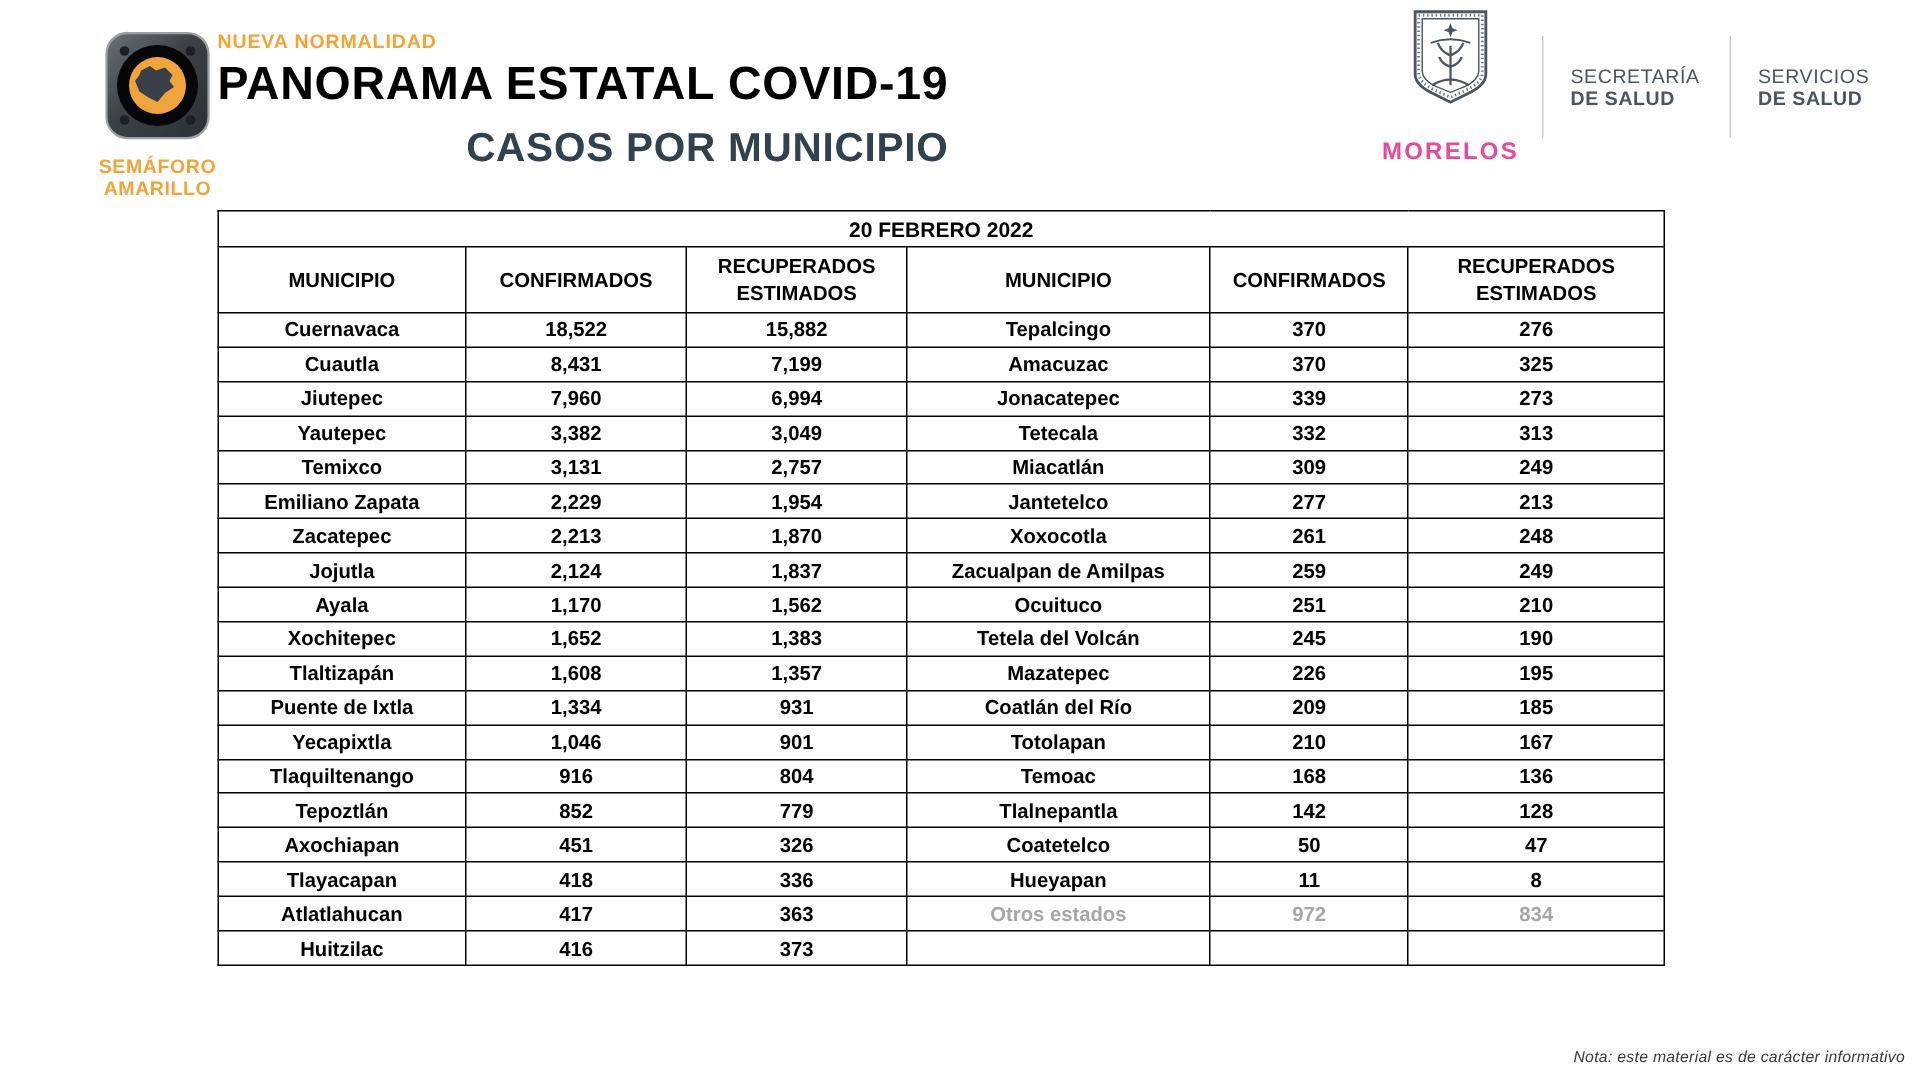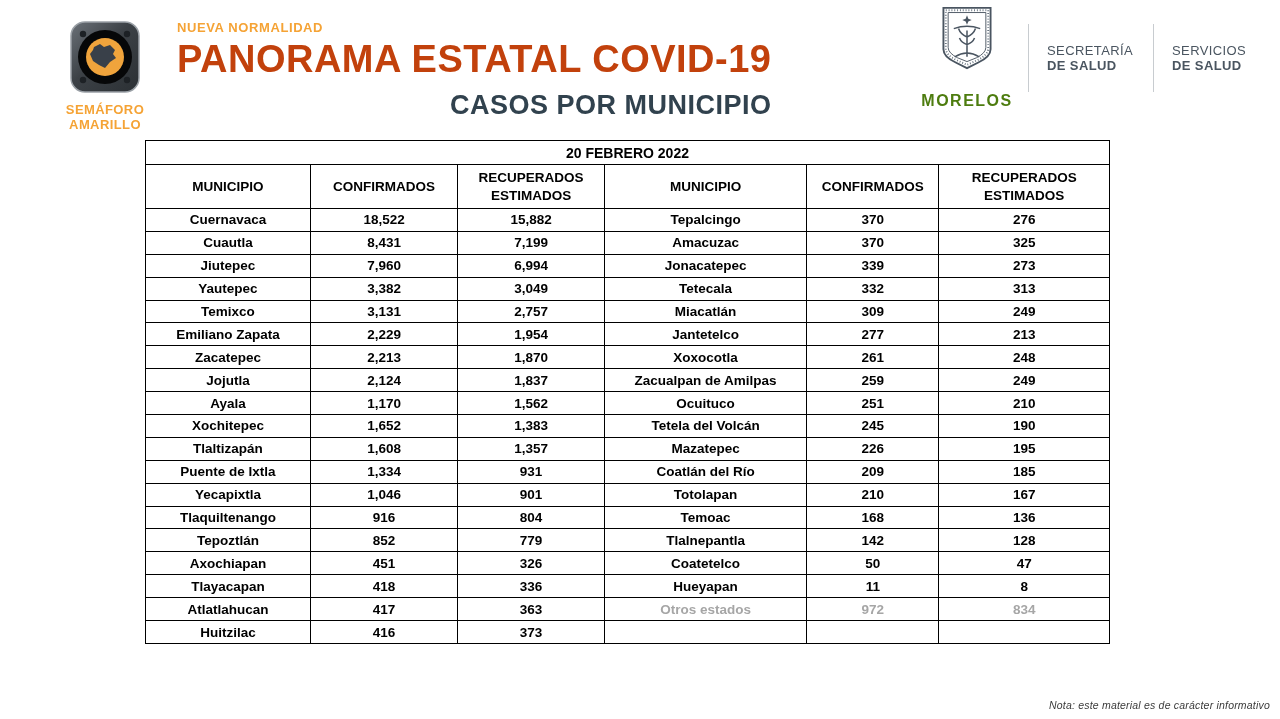--- a/index.html
+++ b/index.html
@@ -6,29 +6,29 @@
   html,body { width:1280px; height:719px; background:#ffffff;
     font-family:"Liberation Sans", sans-serif; overflow:hidden; }
   .stage { position:relative; width:1280px; height:719px; background:#fff; }
 
   
   .semaforo { position:absolute; left:30px; top:20px; width:80px; text-align:center;margin-left:35px; }
   .semaforo-label { margin-top:4px; font-weight:800; font-size:13px; line-height:15px;
     letter-spacing:.4px; color:#F5A335; }
 
   
-  .headline { position:absolute; left:145px; top:20px;margin-left:32px; }
+  .headline { position:absolute; left:145px; top:20px; }
   .eyebrow { font-size:13px; font-weight:800; letter-spacing:.6px; color:#F5A335; }
-  .title   { margin-top:3px; font-size:38px; font-weight:800; letter-spacing:.5px; color:#c2410c; }
+  .title   { margin-top:3px; font-size:31px; font-weight:800; letter-spacing:.5px; color:#000000; }
   .subtitle{ margin-top:9px; font-size:27px; font-weight:800; letter-spacing:.5px; color:#31424E;text-align:right; }
 
   
   .orgbar { position:absolute; right:8px; top:10px; height:95px; display:flex; align-items:center; }
   .state-logo { width:110px; text-align:center; }
-  .state-logo .name { margin-top:17px; font-size:16px; font-weight:700; letter-spacing:1.5px; color:#4d7c0f; }
+  .state-logo .name { margin-top:17px; font-size:16px; font-weight:700; letter-spacing:1.5px; color:#ec4899; }
   .org-divider { width:1px; height:68px; background:#C8CCD0; margin:0 6px; }
   .org-block { width:112px; padding-left:12px; color:#4A5560; font-size:13px; letter-spacing:.4px; }
   .org-block .l1 { font-weight:400; }
   .org-block .l2 { font-weight:700; }
 
   
   .table-wrap { position:absolute; left:145px; top:140px; width:965px; height:504px; }
   table.cases { width:100%; height:100%; border-collapse:collapse; table-layout:fixed; }
   table.cases th, table.cases td { border:1.5px solid #000; text-align:center; vertical-align:middle;
     padding:0 2px; overflow:hidden; }

